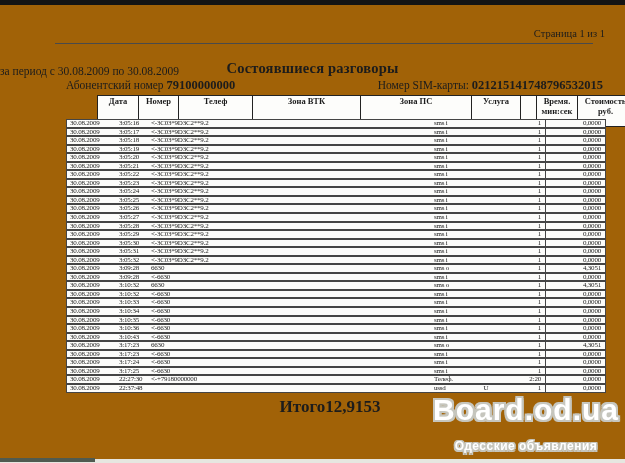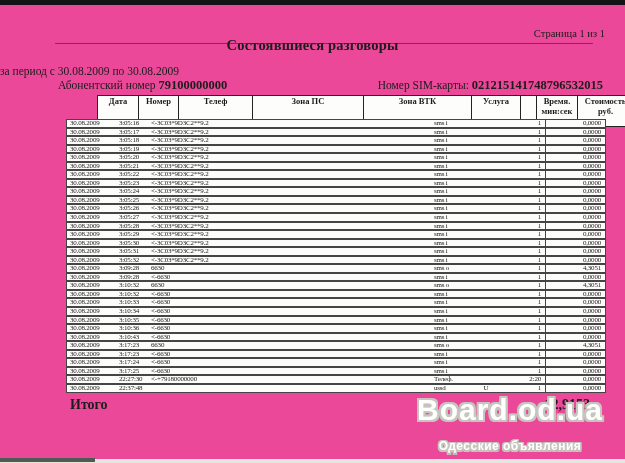--- a/index.html
+++ b/index.html
@@ -1,25 +1,25 @@
 <!DOCTYPE html>
 <html><head>
 <meta charset="utf-8">
 <style>
   html,body{margin:0;padding:0;background:#ffffff;}
   .page{
     position:relative; width:625px; height:463px; overflow:hidden;
-    background:#ec4899; font-family:"Liberation Serif", serif; color:#1c1c1c;
+    background:#a16207; font-family:"Liberation Serif", serif; color:#1c1c1c;
   }
   .topbar{position:absolute;top:0;left:0;right:0;height:5px;background:#141414;}
   .pageno{position:absolute;top:28px;right:20px;font-size:10.5px;}
   .topline{position:absolute;top:43px;left:55px;right:32px;border-top:1.5px solid #4a4a4a;}
-  .title{position:absolute;top:37px;left:0;right:0;text-align:center;font-weight:bold;font-size:14.5px;letter-spacing:.2px;}
+  .title{position:absolute;top:60px;left:0;right:0;text-align:center;font-weight:bold;font-size:14.5px;letter-spacing:.2px;}
   .period{position:absolute;top:65px;left:0;right:0;text-align:left;font-size:11.5px;}
-  .subline{position:absolute;top:78px;left:58px;right:22px;display:flex;justify-content:space-between;font-size:11.5px;gap:27px;}
+  .subline{position:absolute;top:78px;left:66px;right:22px;display:flex;justify-content:space-between;font-size:11.5px;gap:27px;}
   .subline b{font-size:12.5px;}
   
   .htable{
     position:absolute;top:95px;left:66px;width:537px;height:32px;
     display:flex;border:1.5px solid #222;box-sizing:border-box;background:#fdfdfb;margin-left:31px;
   }
   .hcell{
     box-sizing:border-box;border-right:1px solid #222;flex:0 0 auto;
     font-size:8.5px;font-weight:bold;text-align:center;line-height:9.5px;padding-top:1px;
     overflow:hidden;
@@ -37,25 +37,25 @@
   .row span{position:absolute;top:0;line-height:6.2px;white-space:nowrap;letter-spacing:-.2px;}
   .c-date{left:3px}
   .c-time{left:52px}
   .c-num{left:84px}
   .c-svc{left:367px}
   .c-flag{left:405px;width:28px;text-align:center}
   .c-dur{right:64px}
   .c-cost{right:4px}
   .totals{
     position:absolute;top:397px;left:70px;right:35px;
-    display:flex;justify-content:space-between;font-weight:bold;font-size:14px;
+    display:flex;justify-content:center;font-weight:bold;font-size:17px;
   }
   
   .watermark{
-    position:absolute;right:22px;bottom:10px;text-align:center;
+    position:absolute;right:6px;bottom:10px;text-align:center;
     font-family:"Liberation Sans", sans-serif;font-weight:bold;color:#ffffff;line-height:1.05;
   }
   .wm-title{
     font-size:30px;letter-spacing:1px;
     text-shadow:-2px -2px 0 #c6c6be,2px -2px 0 #c6c6be,-2px 2px 0 #c6c6be,2px 2px 0 #c6c6be,
                 -2px 0 0 #c6c6be,2px 0 0 #c6c6be,0 -2px 0 #c6c6be,0 2px 0 #c6c6be;
   }
   .wm-sub{
     font-size:12px;letter-spacing:.5px;margin-top:15px;
     text-shadow:-1.5px -1.5px 0 #c6c6be,1.5px -1.5px 0 #c6c6be,-1.5px 1.5px 0 #c6c6be,1.5px 1.5px 0 #c6c6be,
@@ -85,22 +85,22 @@
     <span>
       <span>Номер SIM-карты:</span>
       <b>021215141748796532015</b>
     </span>
   </div>
 
   <div class="htable">
     <div class="hcell w-date">Дата</div>
     <div class="hcell w-time">Номер</div>
     <div class="hcell w-num">Телеф</div>
+    <div class="hcell w-zvtk">Зона ВТК</div>
     <div class="hcell w-zps">Зона ПС</div>
-    <div class="hcell w-zvtk">Зона ВТК</div>
     <div class="hcell w-svc">Услуга</div>
     <div class="hcell w-flag"></div>
     <div class="hcell w-dur">
       <div>Время.</div>
       <div>мин:сек</div>
     </div>
     <div class="hcell">
       <div>Стоимость</div>
       <div>руб.</div>
     </div>

